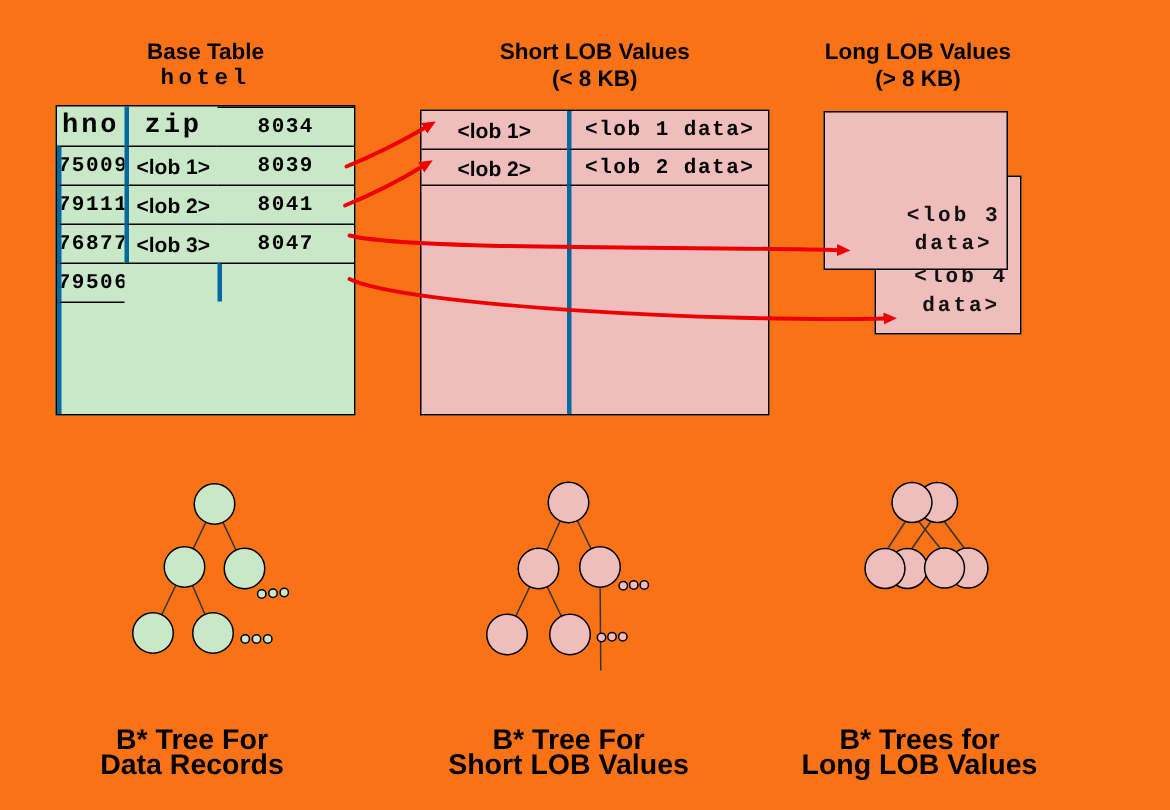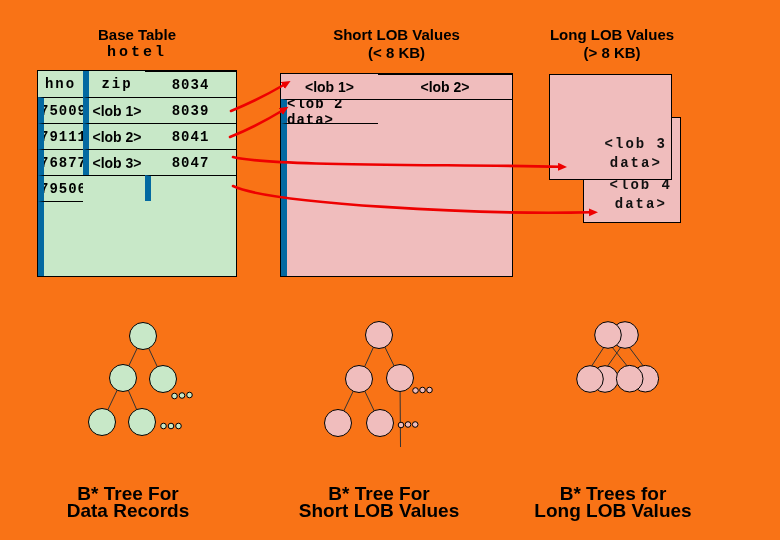--- a/index.html
+++ b/index.html
@@ -13,24 +13,24 @@
   .hotel{font-family:"Liberation Mono","DejaVu Sans Mono",monospace;font-weight:bold;
          font-size:15px;letter-spacing:3px;}
   .grid-table{position:absolute;display:grid;box-sizing:border-box;border:1px solid #000;}
   #base-table{left:37px;top:70px;width:200px;height:207px;background:#c8e8c8;
               grid-template-columns:45px 62px auto;
               grid-template-rows:26px 26px 26px 26px 26px auto;}
   #short-table{left:280px;top:73px;width:233px;height:204px;background:#f0bdbd;
                grid-template-columns:97px auto;
                grid-template-rows:25px 24px auto;}
   .cell{display:flex;align-items:center;justify-content:center;box-sizing:border-box;
-        border-left:6px solid #0369a1;border-top:1px solid #000;color:#000;overflow:hidden;}
+        border-left:3px solid #0369a1;border-top:1px solid #000;color:#000;overflow:hidden;}
   .cell.c0{border-left:none;}
   .cell.r0{border-top:none;}
-  .hdr{font-size:14px;letter-spacing:2px;}
+  .hdr{font-size:18px;letter-spacing:2px;}
   .num{font-size:14px;letter-spacing:1px;}
   .lobref{font-size:14px;}
   .lobdata{font-size:14px;letter-spacing:1px;}
   .lob-page{position:absolute;background:#f0bdbd;border:1px solid #000;box-sizing:border-box;}
   #lob-page-4{left:583px;top:117px;width:98px;height:106px;z-index:1;}
   #lob-page-3{left:549px;top:74px;width:123px;height:106px;z-index:2;}
   .page-txt{position:absolute;right:4px;bottom:6px;text-align:center;font-size:14px;
             letter-spacing:2px;line-height:19px;color:#111;}
   #overlay{position:absolute;left:0;top:0;z-index:5;pointer-events:none;}
   .tree-label{position:absolute;text-align:center;font-weight:bold;font-size:19px;
@@ -76,20 +76,21 @@
     <div class="cell c0 mono num">8047</div>
     <div class="cell mono num">79506</div>
 
     <div class="cell c0"></div>
     <div class="cell"></div>
     <div class="cell"></div>
   </div>
 
   <div id="short-table" class="grid-table">
     <div class="cell c0 r0 sans lobref">&lt;lob 1&gt;</div>
+    <div class="cell r0 mono lobdata">&lt;lob 1 data&gt;</div>
     <div class="cell c0 sans lobref">&lt;lob 2&gt;</div>
     <div class="cell mono lobdata">&lt;lob 2 data&gt;</div>
     <div class="cell c0"></div>
     <div class="cell"></div>
   </div>
 
   <div id="lob-page-4" class="lob-page">
     <div class="page-txt mono" style="right:8px;bottom:8px;">
       <div>&lt;lob 4</div>
       <div>data&gt;</div>

